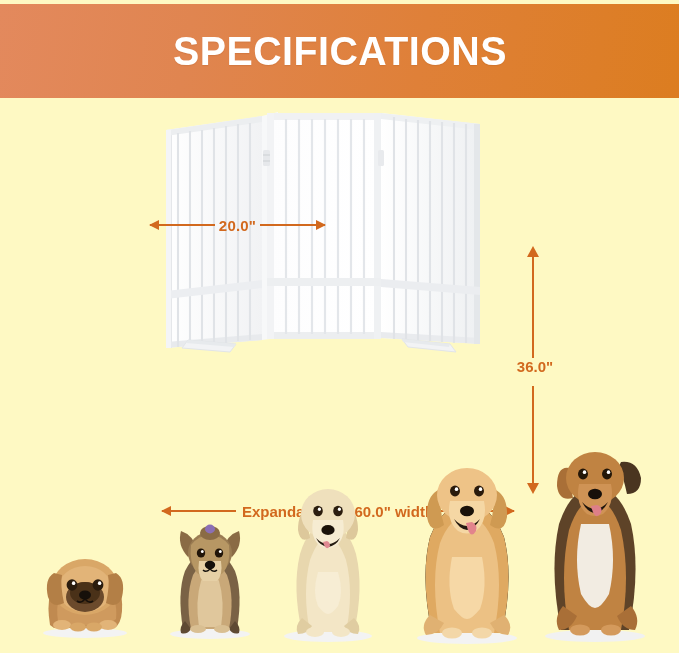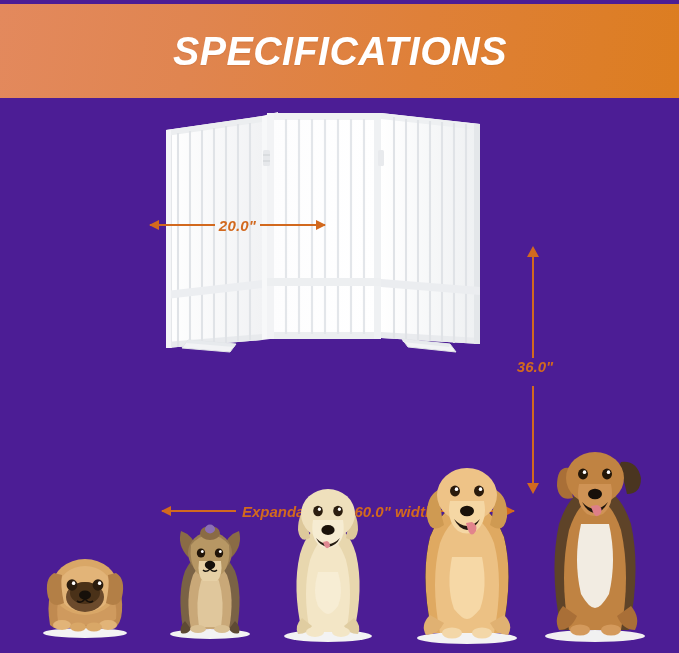--- a/index.html
+++ b/index.html
@@ -1,21 +1,21 @@
 <!DOCTYPE html>
 <html><head>
 <meta charset="utf-8">
 <style>
   html,body{margin:0;padding:0;}
   body{
     width:679px;height:653px;background:#ffffff;
     font-family:"Liberation Sans", sans-serif;
     overflow:hidden;position:relative;
   }
-  .page{position:relative;width:679px;height:653px;background:#4c1d95;font-style:italic;}
+  .page{position:relative;width:679px;height:653px;background:#fef9c3;}
 
   
   .banner{
     position:absolute;left:0;top:4px;width:679px;height:94px;
     background:linear-gradient(100deg,#e3895d 0%,#e08550 28%,#df8038 62%,#dc7d20 100%);
     display:flex;align-items:center;justify-content:center;
   }
   .banner-title{
     color:#ffffff;font-size:41px;font-weight:bold;
     letter-spacing:0.5px;line-height:1;

